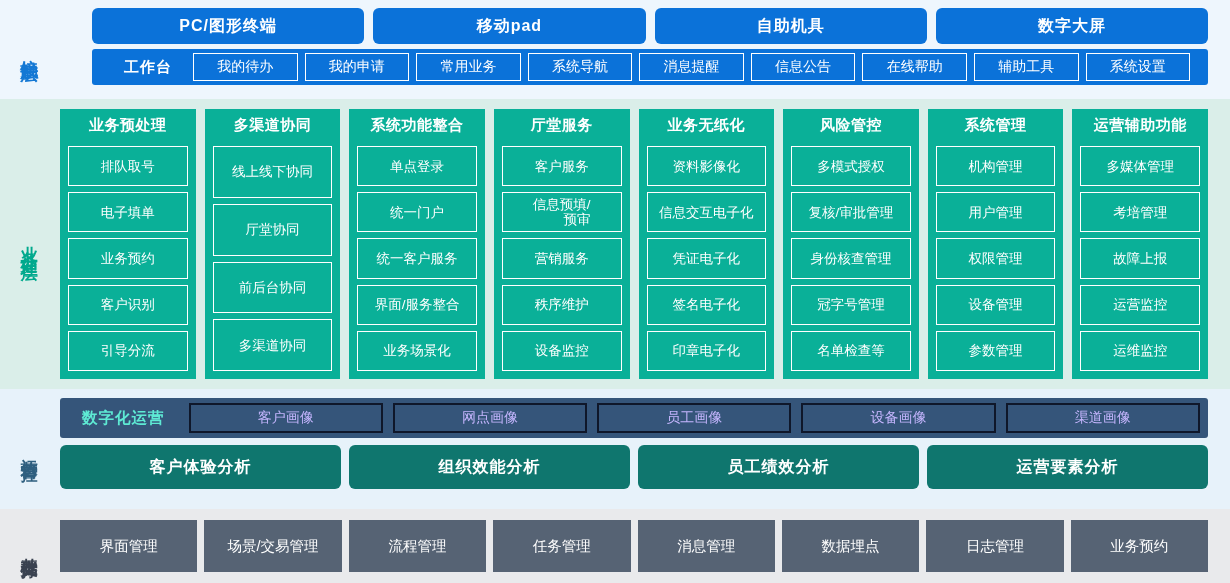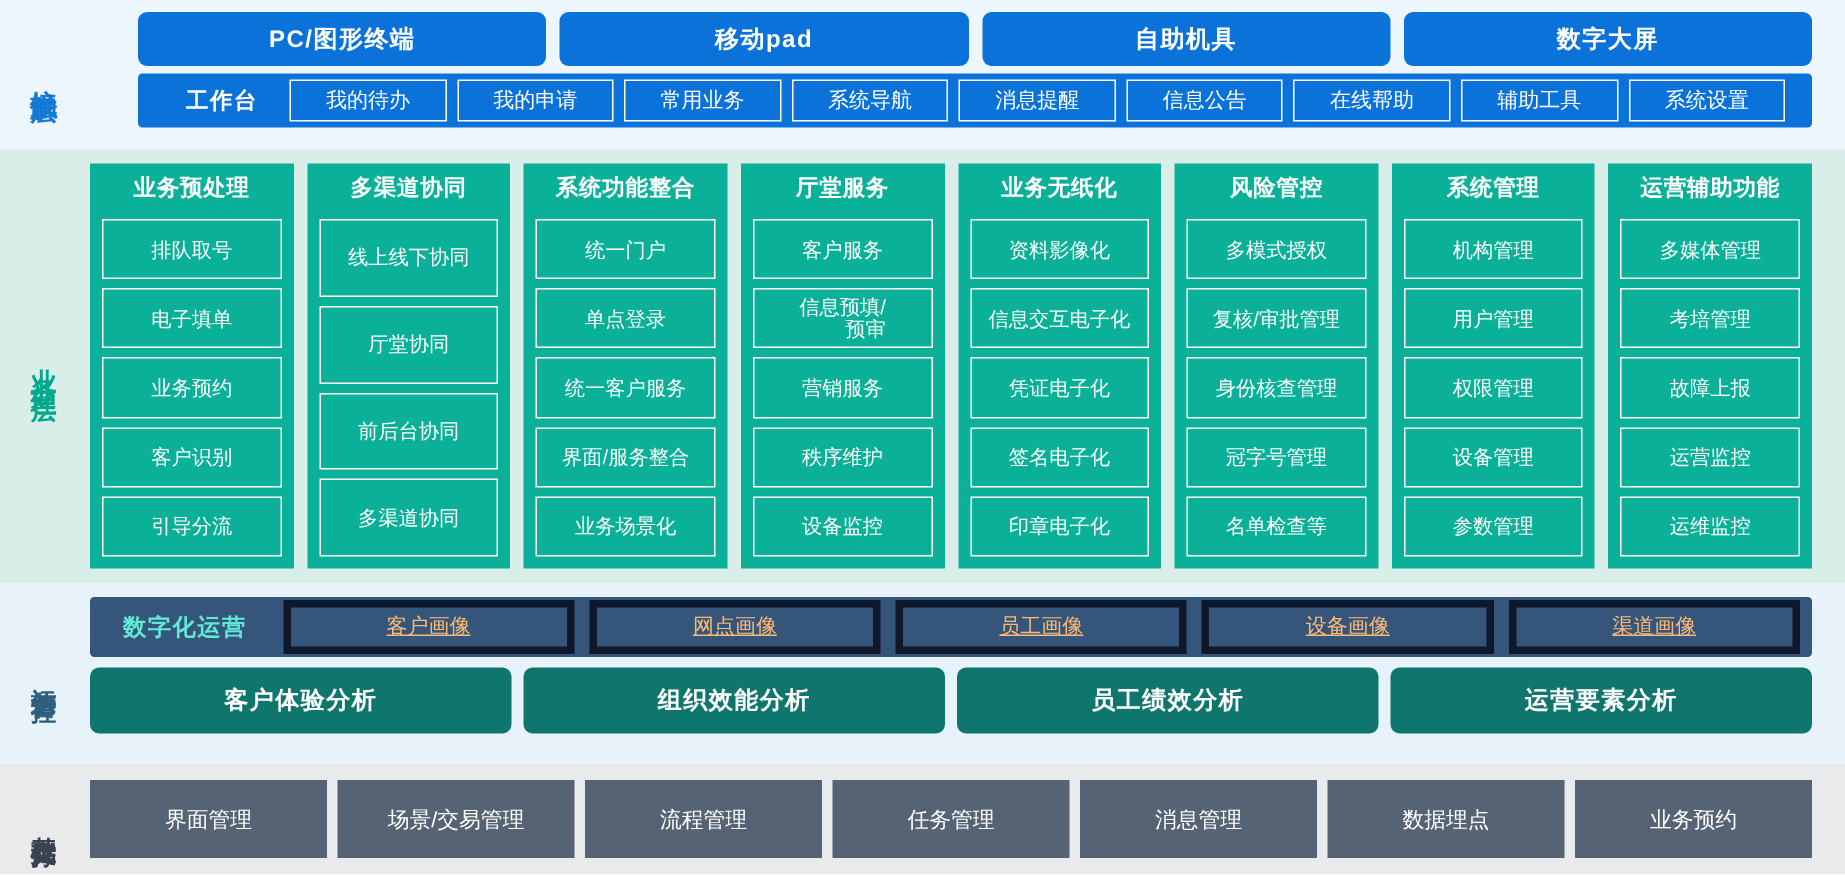--- a/index.html
+++ b/index.html
@@ -84,23 +84,23 @@
   .ops-body{display:flex;flex-direction:column;padding:9px 22px 9px 3px;gap:7px;box-sizing:border-box;height:100%;}
   .ops-row-1{
     background:#35557a;height:40px;border-radius:3px;
     display:flex;align-items:center;gap:10px;padding:0 8px;box-sizing:border-box;
   }
   .ops-title{
     color:#5eead4;font-weight:bold;font-size:15.5px;letter-spacing:1px;
     padding:0 14px;white-space:nowrap;
   }
   .ops-chip{
-    flex:1 1 0;border:5px solid #0f172a;color:#fdba74;
+    flex:1 1 0;border:2px solid #0f172a;color:#c4b5fd;
     font-size:14px;height:26px;
-    display:flex;align-items:center;justify-content:center;white-space:nowrap;text-decoration:underline;
+    display:flex;align-items:center;justify-content:center;white-space:nowrap;
   }
   .ops-row-2{display:flex;gap:8px;height:44px;}
   .ops-big{
     flex:1 1 0;background:#0f766e;color:#fff;border-radius:6px;
     display:flex;align-items:center;justify-content:center;
     font-weight:bold;font-size:16px;letter-spacing:1px;
   }
 
   
   .found-band{height:74px;background:#e9eaec;}
@@ -162,22 +162,22 @@
           <div class="biz-item">线上线下协同</div>
           <div class="biz-item">厅堂协同</div>
           <div class="biz-item">前后台协同</div>
           <div class="biz-item">多渠道协同</div>
         </div>
       </div>
 
       <div class="biz-col">
         <div class="biz-col-title">系统功能整合</div>
         <div class="biz-items">
+          <div class="biz-item">单点登录</div>
           <div class="biz-item">统一门户</div>
-          <div class="biz-item">单点登录</div>
           <div class="biz-item">统一客户服务</div>
           <div class="biz-item">界面/服务整合</div>
           <div class="biz-item">业务场景化</div>
         </div>
       </div>
 
       <div class="biz-col">
         <div class="biz-col-title">厅堂服务</div>
         <div class="biz-items">
           <div class="biz-item">客户服务</div>
@@ -258,17 +258,18 @@
 
   <div class="band found-band">
     <div class="band-label">基础支撑</div>
     <div class="band-body found-body">
       <div class="found-item">界面管理</div>
       <div class="found-item">场景/交易管理</div>
       <div class="found-item">流程管理</div>
       <div class="found-item">任务管理</div>
       <div class="found-item">消息管理</div>
       <div class="found-item">数据埋点</div>
+      <div class="found-item">日志管理</div>
       <div class="found-item">业务预约</div>
     </div>
   </div>
 
 </div>
 
 </body></html>

